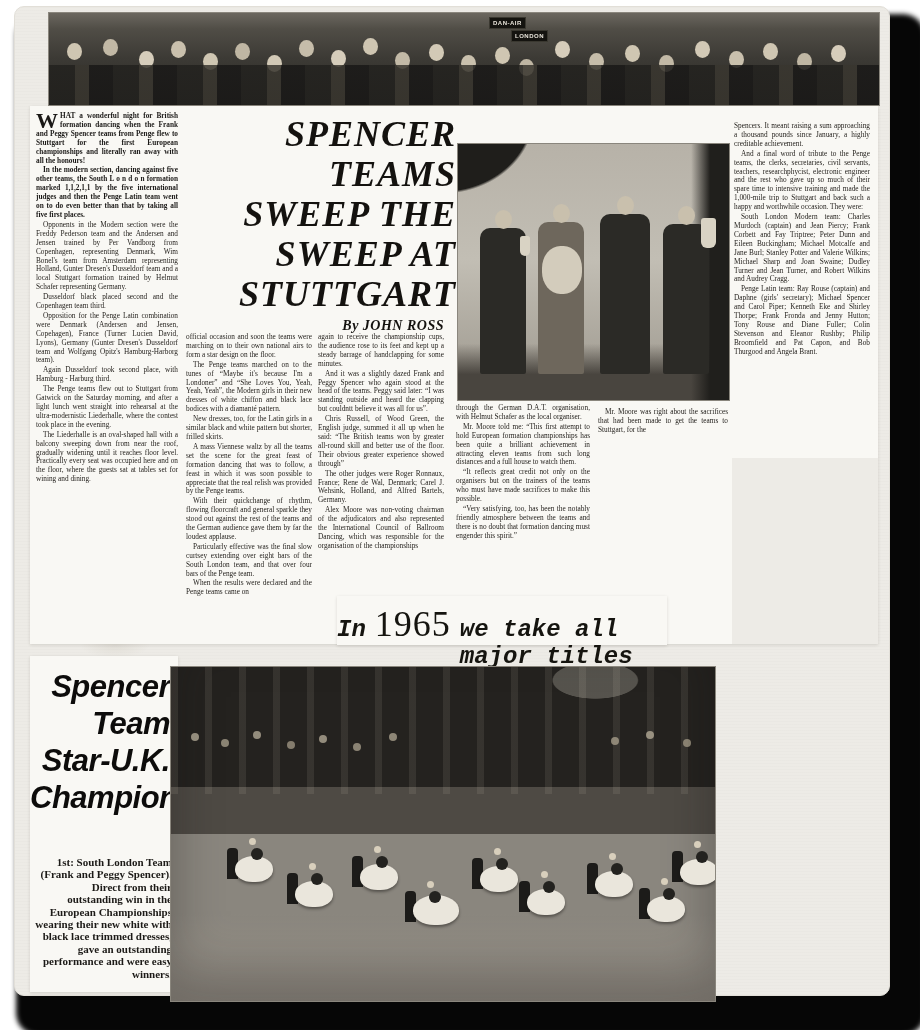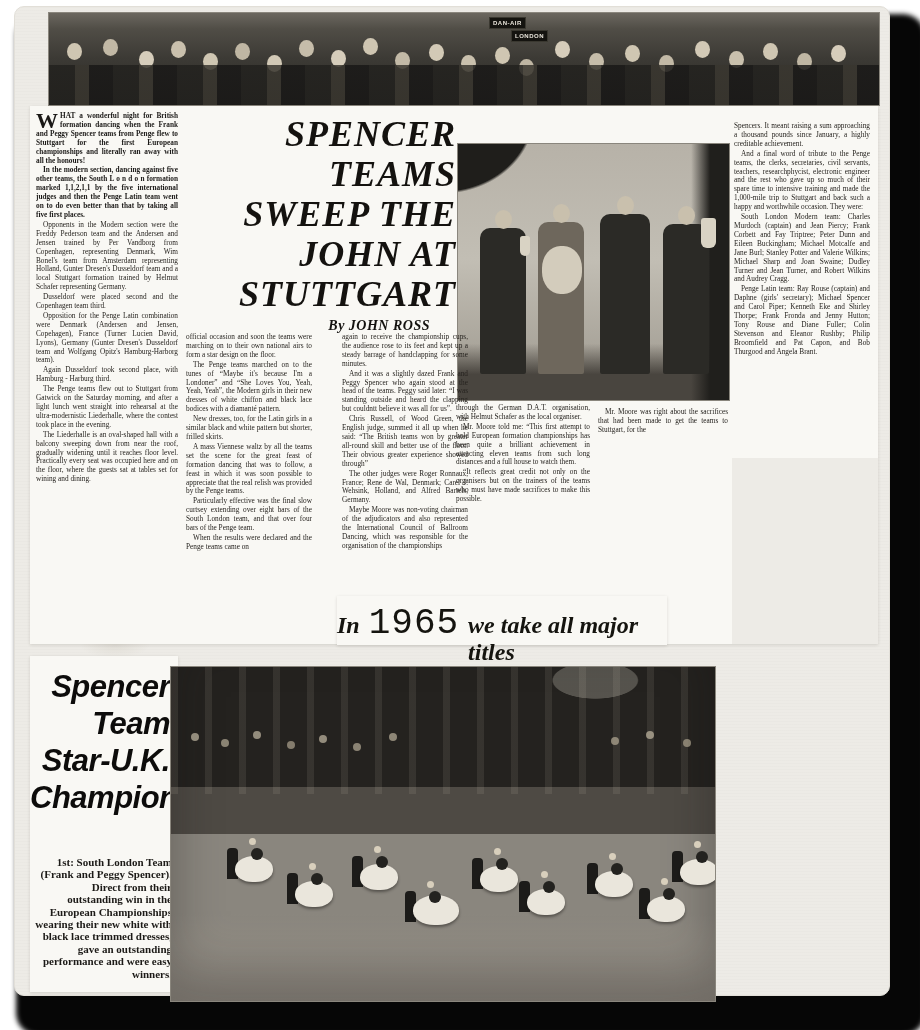--- a/index.html
+++ b/index.html
@@ -70,27 +70,27 @@
   
   .news { position:absolute; overflow:hidden; color:#26231f; }
   .news p { font-size:7.3px; line-height:8.9px; text-align:justify; text-indent:7px; margin:0 0 1px 0; }
   .news p.noindent { text-indent:0; }
   .news p.bold { font-weight:700; color:#1a1816; }
   .dropcap { float:left; font-size:22px; line-height:16px; font-weight:700; padding:1px 2px 0 0; }
 
   .headline { position:absolute; left:224px; top:114px; width:236px; text-align:right;
               font-style:italic; font-weight:700; font-size:36px; line-height:40px; letter-spacing:1px;
               color:#14120f; padding-right:4px; }
-  .byline { margin-top:4px; font-size:14px; line-height:16px; letter-spacing:.5px; padding-right:26px; }
+  .byline { margin-top:4px; font-size:14px; line-height:16px; letter-spacing:.5px; padding-right:12px; }
 
   
   .clip-banner { left:337px; top:596px; width:330px; height:49px; display:flex; align-items:baseline;
                  justify-content:center; gap:9px; padding-top:7px; color:#15140f; }
-  .banner-bl { font-family:Liberation Serif, serif; font-weight:700; font-size:24px; font-style:italic; }
-  .banner-year { font-family:Liberation Mono, monospace; font-size:36px; font-weight:400; letter-spacing:1px; }
+  .banner-bl { font-family:Liberation Mono, monospace; font-weight:700; font-size:24px; font-style:italic; }
+  .banner-year { font-family:Liberation Serif, serif; font-size:36px; font-weight:400; letter-spacing:1px; }
 
   
   .clip-bl { left:30px; top:656px; width:148px; height:336px; }
   .bl-headline { position:absolute; left:0; top:12px; width:144px; text-align:right;
                  font-family:"Liberation Sans",sans-serif; font-style:italic; font-weight:700;
                  font-size:31px; line-height:37px; letter-spacing:-.5px; color:#0d0c0b; padding-right:4px; }
   .bl-caption { position:absolute; left:4px; top:200px; width:138px; text-align:right; font-weight:700;
                 font-size:11px; line-height:12.4px; color:#1c1a17; }
 </style>
 </head>
@@ -111,21 +111,21 @@
     <div class="sign" style="left:462px; top:17px;">LONDON</div>
   </div>
 
   <div class="clip" style="left:30px; top:106px; width:848px; height:538px;"></div>
   <div class="patch" style="left:732px; top:458px; width:146px; height:186px;"></div>
 
   <div class="headline">
     <div>SPENCER</div>
     <div>TEAMS</div>
     <div>SWEEP THE</div>
-    <div>JOHN AT</div>
+    <div>SWEEP AT</div>
     <div>STUTTGART</div>
     <div class="byline">By JOHN ROSS</div>
   </div>
 
   <div class="photo-mid">
     <div class="fig" style="left:22px; height:146px;">
         <div class="head"></div>
       </div>
     <div class="fig" style="left:80px; height:152px; background:#6e675c;">
         <div class="head"></div>
@@ -138,48 +138,50 @@
       </div>
     <div class="bear"></div>
     <div class="cup" style="left:62px; top:92px; width:10px; height:20px;"></div>
     <div class="cup" style="left:243px; top:74px; width:15px; height:30px;"></div>
   </div>
 
   <div class="news" style="left:36px; top:112px; width:142px; height:524px;">
     <p class="bold noindent"><span class="dropcap">W</span><span>HAT a wonderful night for British formation dancing when the Frank and Peggy Spencer teams from Penge flew to Stuttgart for the first European championships and literally ran away with all the honours!</span></p>
     <p class="bold">In the modern section, dancing against five other teams, the South L o n d o n formation marked 1,1,2,1,1 by the five international judges and then the Penge Latin team went on to do even better than that by taking all five first places.</p>
     <p>Opponents in the Modern section were the Freddy Pederson team and the Andersen and Jensen trained by Per Vandborg from Copenhagen, representing Denmark, Wim Bonel's team from Amsterdam representing Holland, Gunter Dresen's Dusseldorf team and a local Stuttgart formation trained by Helmut Schafer representing Germany.</p>
-    <p>Dusseldorf were placed second and the Copenhagen team third.</p>
+    <p>Dusseldorf black placed second and the Copenhagen team third.</p>
     <p>Opposition for the Penge Latin combination were Denmark (Andersen and Jensen, Copehagen), France (Turner Lucien David, Lyons), Germany (Gunter Dresen's Dusseldorf team and Wolfgang Opitz's Hamburg-Harborg team).</p>
     <p>Again Dusseldorf took second place, with Hamburg - Harburg third.</p>
     <p>The Penge teams flew out to Stuttgart from Gatwick on the Saturday morning, and after a light lunch went straight into rehearsal at the ultra-modernistic Liederhalle, where the contest took place in the evening.</p>
     <p>The Liederhalle is an oval-shaped hall with a balcony sweeping down from near the roof, gradually widening until it reaches floor level. Practically every seat was occupied here and on the floor, where the guests sat at tables set for wining and dining.</p>
   </div>
 
   <div class="news" style="left:186px; top:333px; width:126px; height:300px;">
     <p class="noindent">official occasion and soon the teams were marching on to their own national airs to form a star design on the floor.</p>
     <p>The Penge teams marched on to the tunes of “Maybe it's because I'm a Londoner” and “She Loves You, Yeah, Yeah, Yeah”, the Modern girls in their new dresses of white chiffon and black lace bodices with a diamanté pattern.</p>
     <p>New dresses, too, for the Latin girls in a similar black and white pattern but shorter, frilled skirts.</p>
     <p>A mass Viennese waltz by all the teams set the scene for the great feast of formation dancing that was to follow, a feast in which it was soon possible to appreciate that the real relish was provided by the Penge teams.</p>
+    <p>With their quickchange of rhythm, flowing floorcraft and general sparkle they stood out against the rest of the teams and the German audience gave them by far the loudest applause.</p>
     <p>Particularly effective was the final slow curtsey extending over eight bars of the South London team, and that over four bars of the Penge team.</p>
     <p>When the results were declared and the Penge teams came on</p>
   </div>
 
-  <div class="news" style="left:318px; top:333px; width:126px; height:300px;margin-left:24px;">
+  <div class="news" style="left:318px; top:333px; width:126px; height:300px;">
     <p class="noindent">again to receive the championship cups, the audience rose to its feet and kept up a steady barrage of handclapping for some minutes.</p>
     <p>And it was a slightly dazed Frank and Peggy Spencer who again stood at the head of the teams. Peggy said later: “I was standing outside and heard the clapping but couldntt believe it was all for us”.</p>
     <p>Chris Russell, of Wood Green, the English judge, summed it all up when he said: “The British teams won by greater all-round skill and better use of the floor. Their obvious greater experience showed through”</p>
     <p>The other judges were Roger Ronnaux, France; Rene de Wal, Denmark; Carel J. Wehsink, Holland, and Alfred Bartels, Germany.</p>
-    <p>Maybe Moore was non-voting chairman of the adjudicators and also represented the International Council of Ballroom Dancing, which was responsible for the organisation of the championships</p>
+    <p>Alex Moore was non-voting chairman of the adjudicators and also represented the International Council of Ballroom Dancing, which was responsible for the organisation of the championships</p>
   </div>
 
   <div class="news" style="left:456px; top:404px; width:134px; height:232px;">
     <p class="noindent">through the German D.A.T. organisation, with Helmut Schafer as the local organiser.</p>
     <p>Mr. Moore told me: “This first attempt to hold European formation championships has been quite a brilliant achievement in attracting eleven teams from such long distances and a full house to watch them.</p>
     <p>“It reflects great credit not only on the organisers but on the trainers of the teams who must have made sacrifices to make this possible.</p>
+    <p>“Very satisfying, too, has been the notably friendly atmosphere between the teams and there is no doubt that formation dancing must engender this spirit.”</p>
   </div>
 
   <div class="news" style="left:598px; top:408px; width:130px; height:48px;">
     <p>Mr. Moore was right about the sacrifices that had been made to get the teams to Stuttgart, for the</p>
   </div>
 
   <div class="news" style="left:734px; top:122px; width:136px; height:330px;">
     <p class="noindent">Spencers. It meant raising a sum approaching a thousand pounds since January, a highly creditable achievement.</p>
     <p>And a final word of tribute to the Penge teams, the clerks, secretaries, civil servants, teachers, researchphycist, electronic engineer and the rest who gave up so much of their spare time to intensive training and made the 1,000-mile trip to Stuttgart and back such a happy and worthwhile occasion. They were:</p>
     <p>South London Modern team: Charles Murdoch (captain) and Jean Piercy; Frank Corbett and Fay Triptree; Peter Dunn and Eileen Buckingham; Michael Motcalfe and Jane Burl; Stanley Potter and Valerie Wilkins; Michael Sharp and Joan Swaine; Dudley Turner and Jean Turner, and Robert Wilkins and Audrey Cragg.</p>

